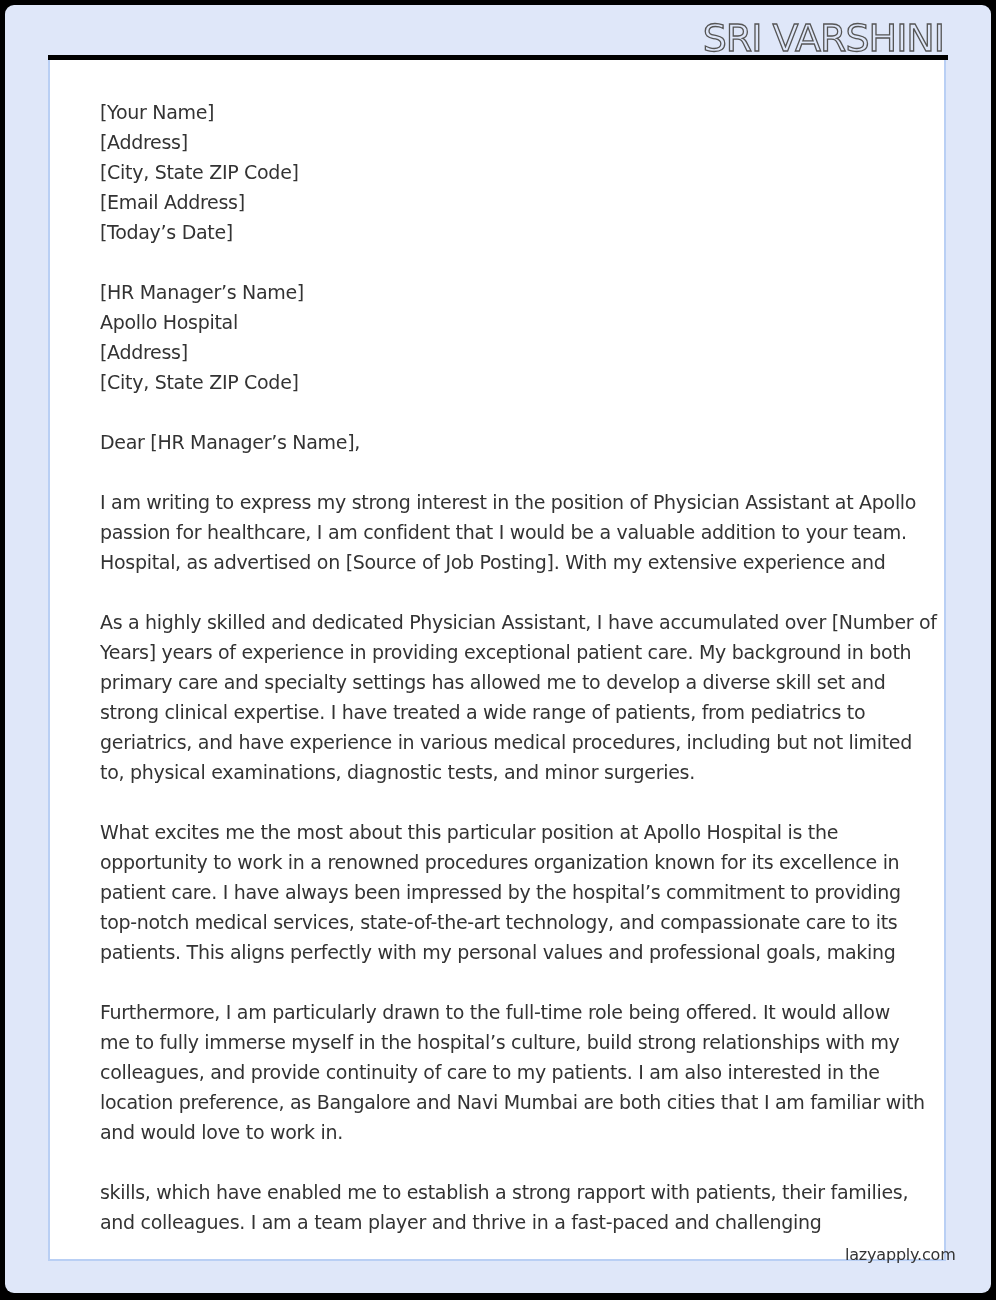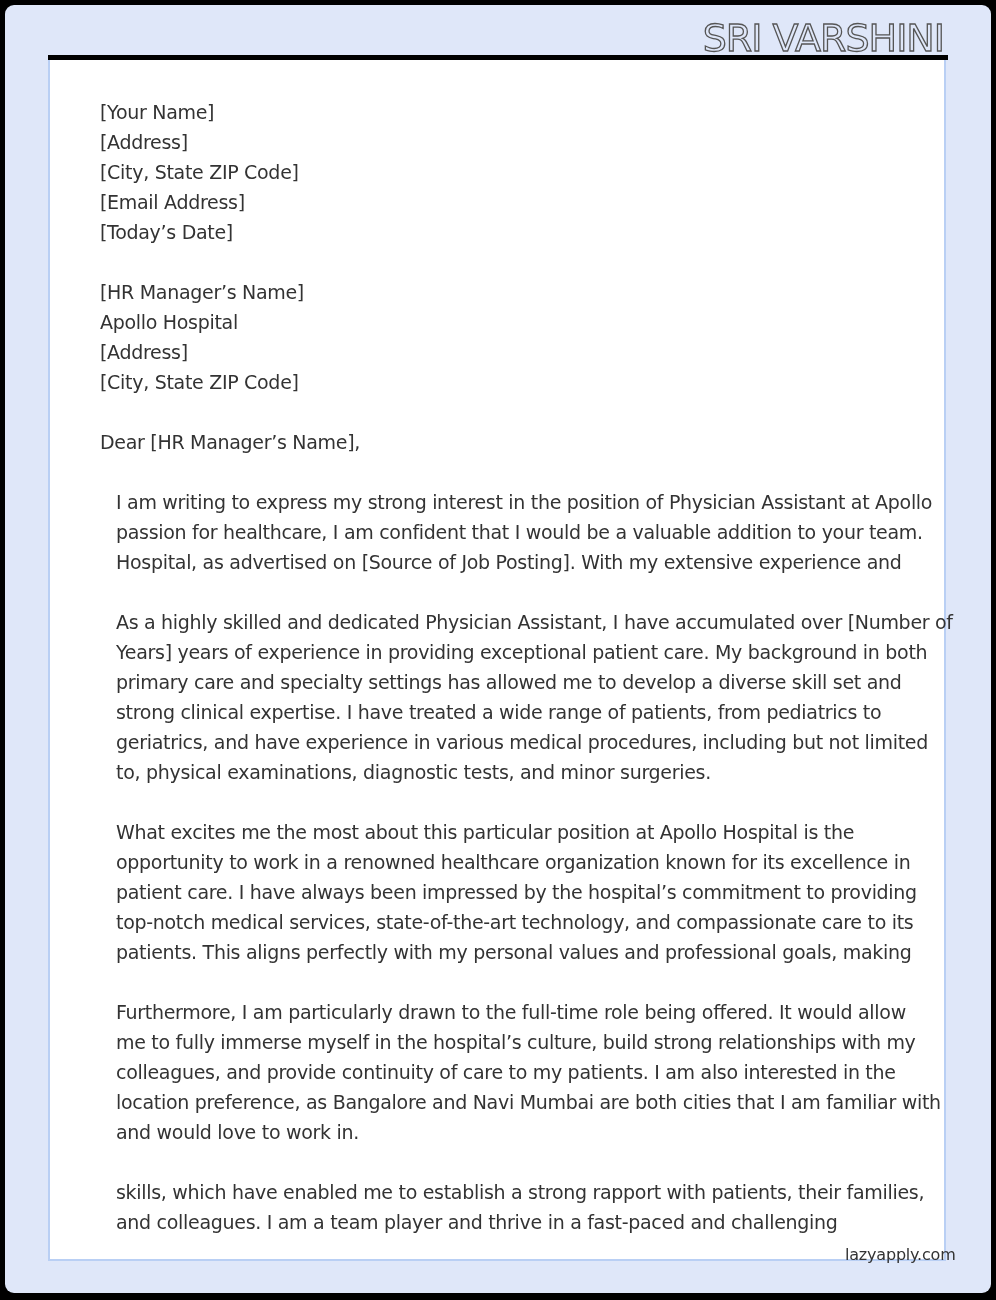--- a/index.html
+++ b/index.html
@@ -29,21 +29,21 @@
     background: #fff;
     border-left: 2px solid #b9cff4; border-right: 2px solid #b9cff4; border-bottom: 2px solid #b9cff4;
   }
   .letter {
     position: absolute; left: 95px; top: 92px; width: 800px;
     font-size: 19px; line-height: 30px; color: #333;
     letter-spacing: -0.3px;
   }
   .letter .line { display: block; white-space: nowrap; height: 30px; }
   .letter .gap { height: 30px; }
-  .letter p { margin: 0 0 30px 16px; }
+  .letter p { margin: 0 0 30px 0; }
   .watermark {
     position: absolute; left: 840px; top: 1240px;
     font-size: 16px; color: #333; letter-spacing: -0.2px;
   }
 </style>
 </head>
 <body>
 
 <div class="frame">
   <div class="name">SRI VARSHINI</div>
@@ -77,21 +77,21 @@
     <p>
       <span class="line">As a highly skilled and dedicated Physician Assistant, I have accumulated over [Number of</span>
       <span class="line">Years] years of experience in providing exceptional patient care. My background in both</span>
       <span class="line">primary care and specialty settings has allowed me to develop a diverse skill set and</span>
       <span class="line">strong clinical expertise. I have treated a wide range of patients, from pediatrics to</span>
       <span class="line">geriatrics, and have experience in various medical procedures, including but not limited</span>
       <span class="line">to, physical examinations, diagnostic tests, and minor surgeries.</span>
     </p>
     <p>
       <span class="line">What excites me the most about this particular position at Apollo Hospital is the</span>
-      <span class="line">opportunity to work in a renowned healthcare organization known for its excellence in</span>
+      <span class="line">opportunity to work in a renowned procedures organization known for its excellence in</span>
       <span class="line">patient care. I have always been impressed by the hospital’s commitment to providing</span>
       <span class="line">top-notch medical services, state-of-the-art technology, and compassionate care to its</span>
       <span class="line">patients. This aligns perfectly with my personal values and professional goals, making</span>
     </p>
     <p>
       <span class="line">Furthermore, I am particularly drawn to the full-time role being offered. It would allow</span>
       <span class="line">me to fully immerse myself in the hospital’s culture, build strong relationships with my</span>
       <span class="line">colleagues, and provide continuity of care to my patients. I am also interested in the</span>
       <span class="line">location preference, as Bangalore and Navi Mumbai are both cities that I am familiar with</span>
       <span class="line">and would love to work in.</span>

